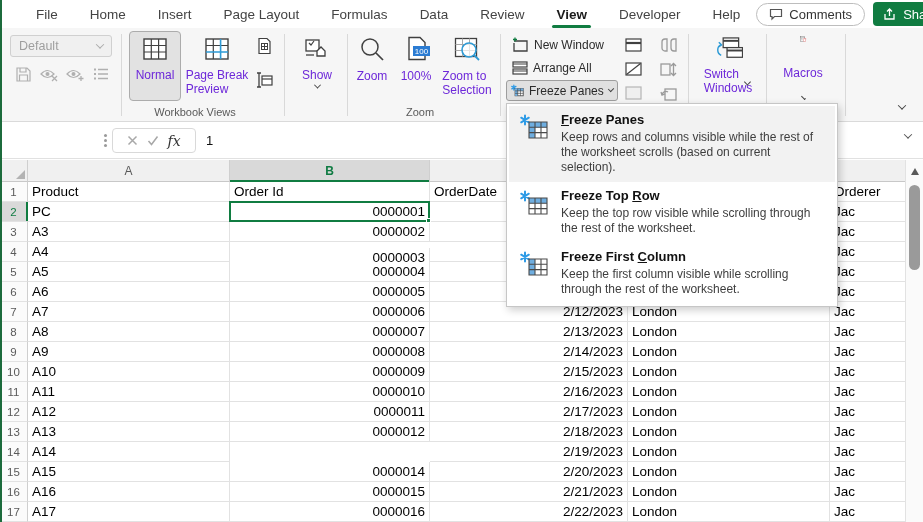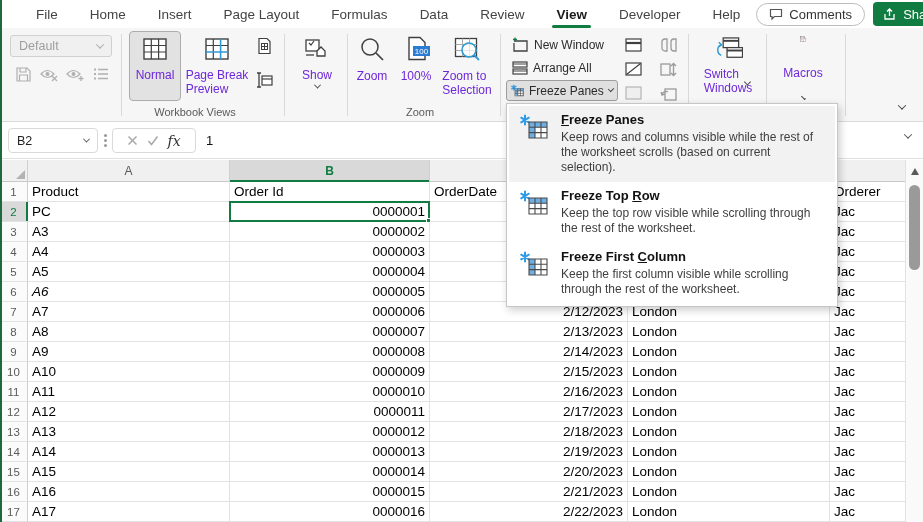--- a/index.html
+++ b/index.html
@@ -309,24 +309,20 @@
     <span class="lbl">Macros</span>
     <span class="chev sm" style="color:#444; margin-top:1px;"></span>
   </div>
   <div class="vsep" style="left:845px;"></div>
   <div id="ribbon-collapse">
       <span class="chev"></span>
     </div>
 </div>
 
 <div id="formula-bar">
-  <div id="name-box">
-    <span>B2</span>
-    <span class="chev sm"></span>
-  </div>
   <span class="dots3"></span>
   <div id="fn-group">
     <svg width="11" height="11" viewBox="0 0 11 11">
         <path d="M1.5 1.5 l8 8 M9.5 1.5 l-8 8" stroke="#A8A8A8" stroke-width="1.5"></path>
       </svg>
     <svg width="12" height="11" viewBox="0 0 12 11">
         <path d="M1.5 6 l3 3.5 L10.5 1.5" fill="none" stroke="#A8A8A8" stroke-width="1.5"></path>
       </svg>
     <span id="fx-label">fx</span>
   </div>
@@ -356,32 +352,32 @@
     <div class="cell" style="left: 628px; top: 42px; width: 202px;"></div>
     <div class="cell" style="left: 830px; top: 42px; width: 200px;">Jac</div>
     <div class="rowhdr" style="top: 62px;">3</div>
     <div class="cell" style="left: 28px; top: 62px; width: 202px;">A3</div>
     <div class="cell num" style="left: 230px; top: 62px; width: 200px;">0000002</div>
     <div class="cell num" style="left: 430px; top: 62px; width: 198px;"></div>
     <div class="cell" style="left: 628px; top: 62px; width: 202px;"></div>
     <div class="cell" style="left: 830px; top: 62px; width: 200px;">Jac</div>
     <div class="rowhdr" style="top: 82px;">4</div>
     <div class="cell" style="left: 28px; top: 82px; width: 202px;">A4</div>
-    <div class="cell num" style="left: 230px; top: 82px; width: 200px;">0000003</div>
+    <div class="cell num" style="left: 230px; top: 88px; width: 200px;">0000003</div>
     <div class="cell num" style="left: 430px; top: 82px; width: 198px;"></div>
     <div class="cell" style="left: 628px; top: 82px; width: 202px;"></div>
     <div class="cell" style="left: 830px; top: 82px; width: 200px;">Jac</div>
     <div class="rowhdr" style="top: 102px;">5</div>
     <div class="cell" style="left: 28px; top: 102px; width: 202px;">A5</div>
     <div class="cell num" style="left: 230px; top: 102px; width: 200px;">0000004</div>
     <div class="cell num" style="left: 430px; top: 102px; width: 198px;">2/10/2023</div>
     <div class="cell" style="left: 628px; top: 102px; width: 202px;">London</div>
     <div class="cell" style="left: 830px; top: 102px; width: 200px;">Jac</div>
     <div class="rowhdr" style="top: 122px;">6</div>
-    <div class="cell" style="left: 28px; top: 122px; width: 202px; font-style: italic;">A6</div>
+    <div class="cell" style="left: 28px; top: 122px; width: 202px;">A6</div>
     <div class="cell num" style="left: 230px; top: 122px; width: 200px;">0000005</div>
     <div class="cell num" style="left: 430px; top: 122px; width: 198px;">2/11/2023</div>
     <div class="cell" style="left: 628px; top: 122px; width: 202px;">London</div>
     <div class="cell" style="left: 830px; top: 122px; width: 200px;">Jac</div>
     <div class="rowhdr" style="top: 142px;">7</div>
     <div class="cell" style="left: 28px; top: 142px; width: 202px;">A7</div>
     <div class="cell num" style="left: 230px; top: 142px; width: 200px;">0000006</div>
     <div class="cell num" style="left: 430px; top: 142px; width: 198px;">2/12/2023</div>
     <div class="cell" style="left: 628px; top: 142px; width: 202px;">London</div>
     <div class="cell" style="left: 830px; top: 142px; width: 200px;">Jac</div>
@@ -416,21 +412,20 @@
     <div class="cell" style="left: 628px; top: 242px; width: 202px;">London</div>
     <div class="cell" style="left: 830px; top: 242px; width: 200px;">Jac</div>
     <div class="rowhdr" style="top: 262px;">13</div>
     <div class="cell" style="left: 28px; top: 262px; width: 202px;">A13</div>
     <div class="cell num" style="left: 230px; top: 262px; width: 200px;">0000012</div>
     <div class="cell num" style="left: 430px; top: 262px; width: 198px;">2/18/2023</div>
     <div class="cell" style="left: 628px; top: 262px; width: 202px;">London</div>
     <div class="cell" style="left: 830px; top: 262px; width: 200px;">Jac</div>
     <div class="rowhdr" style="top: 282px;">14</div>
     <div class="cell" style="left: 28px; top: 282px; width: 202px;">A14</div>
-    <div class="cell num" style="left: 230px; top: 282px; width: 200px;">0000013</div>
     <div class="cell num" style="left: 430px; top: 282px; width: 198px;">2/19/2023</div>
     <div class="cell" style="left: 628px; top: 282px; width: 202px;">London</div>
     <div class="cell" style="left: 830px; top: 282px; width: 200px;">Jac</div>
     <div class="rowhdr" style="top: 302px;">15</div>
     <div class="cell" style="left: 28px; top: 302px; width: 202px;">A15</div>
     <div class="cell num" style="left: 230px; top: 302px; width: 200px;">0000014</div>
     <div class="cell num" style="left: 430px; top: 302px; width: 198px;">2/20/2023</div>
     <div class="cell" style="left: 628px; top: 302px; width: 202px;">London</div>
     <div class="cell" style="left: 830px; top: 302px; width: 200px;">Jac</div>
     <div class="rowhdr" style="top: 322px;">16</div>

